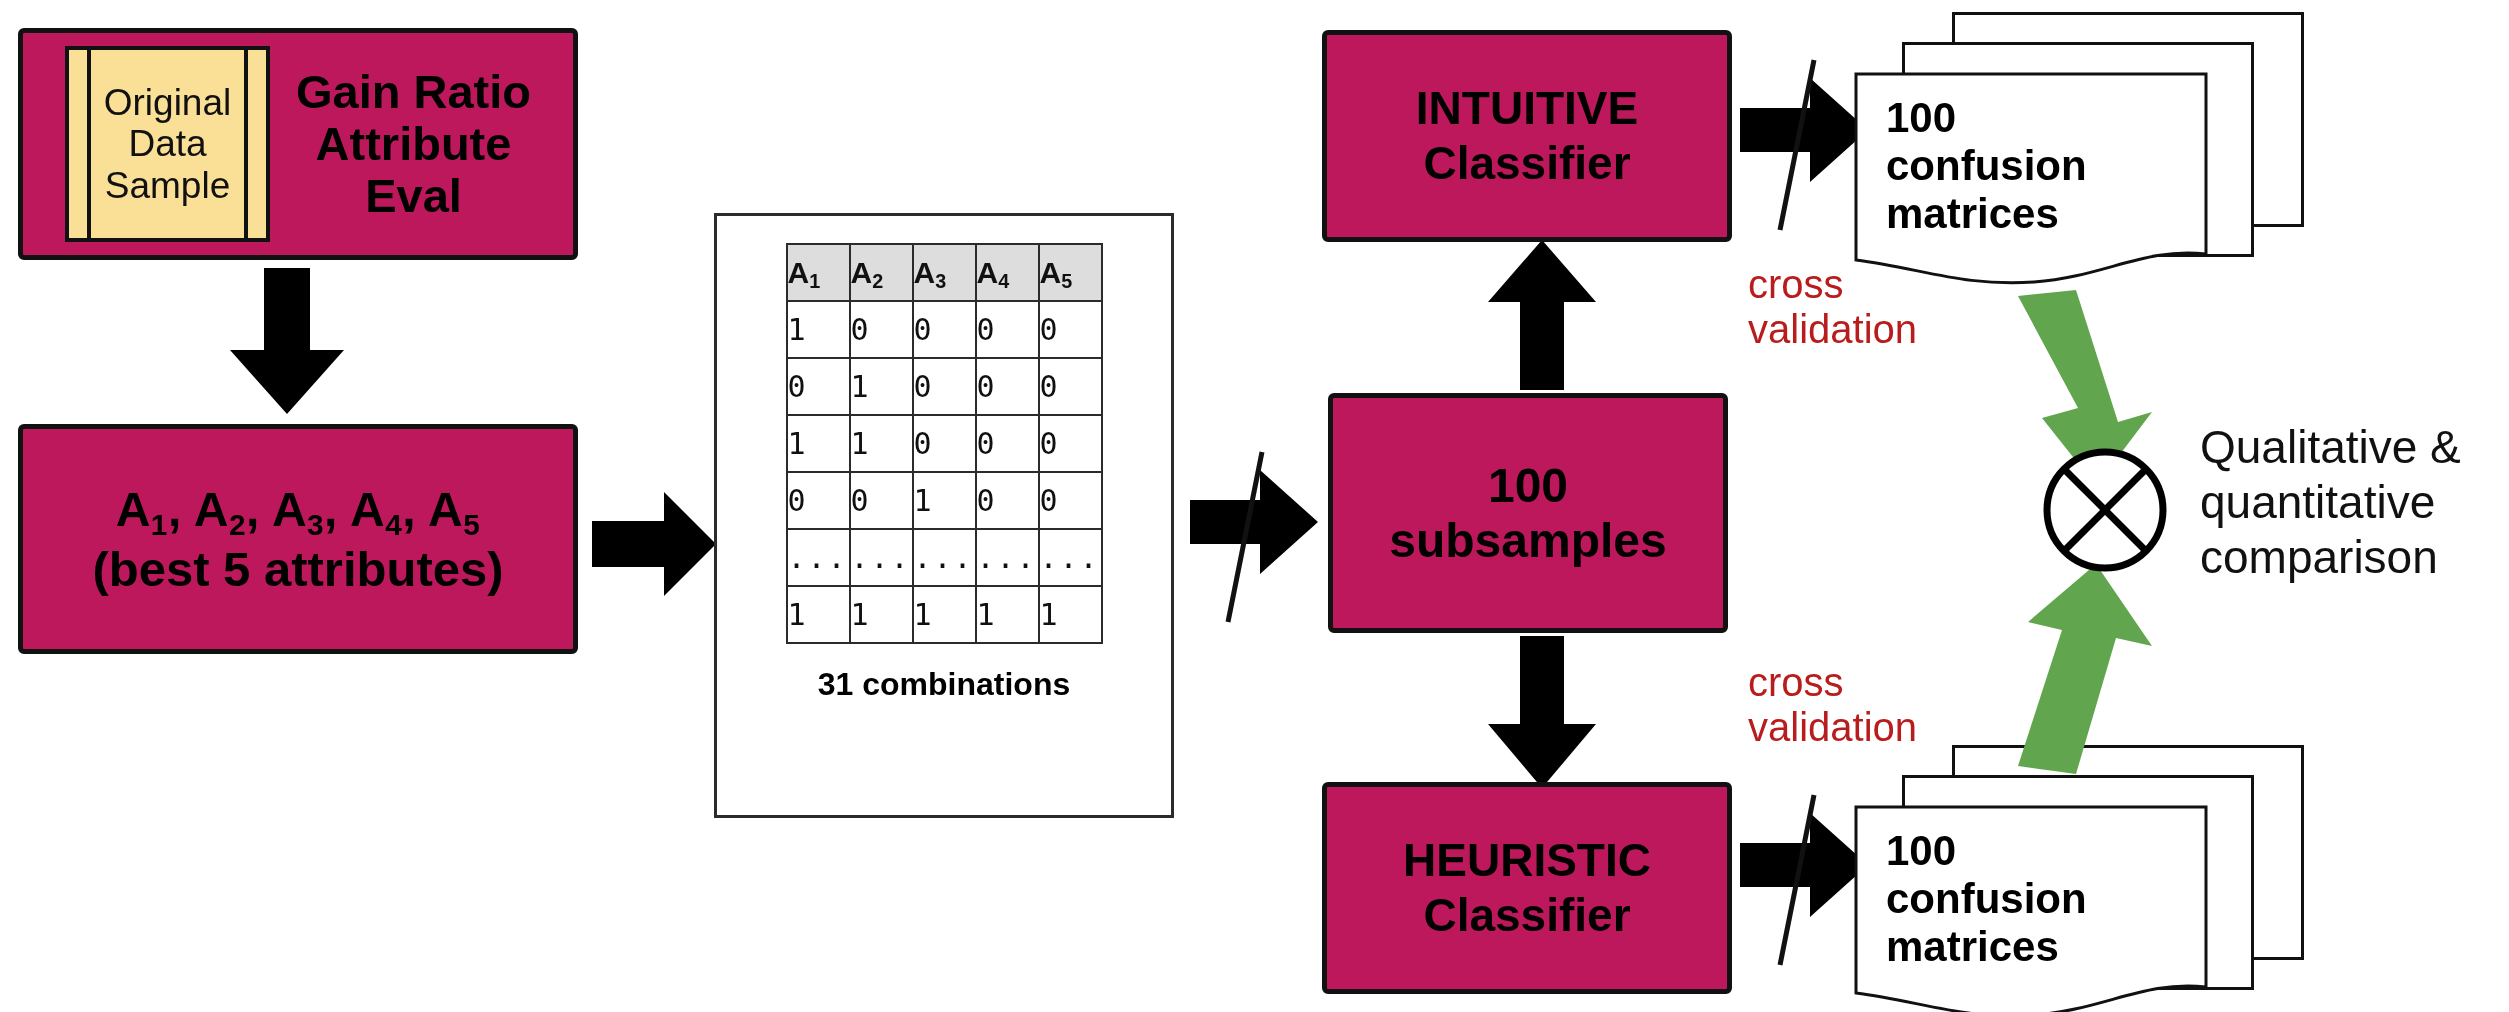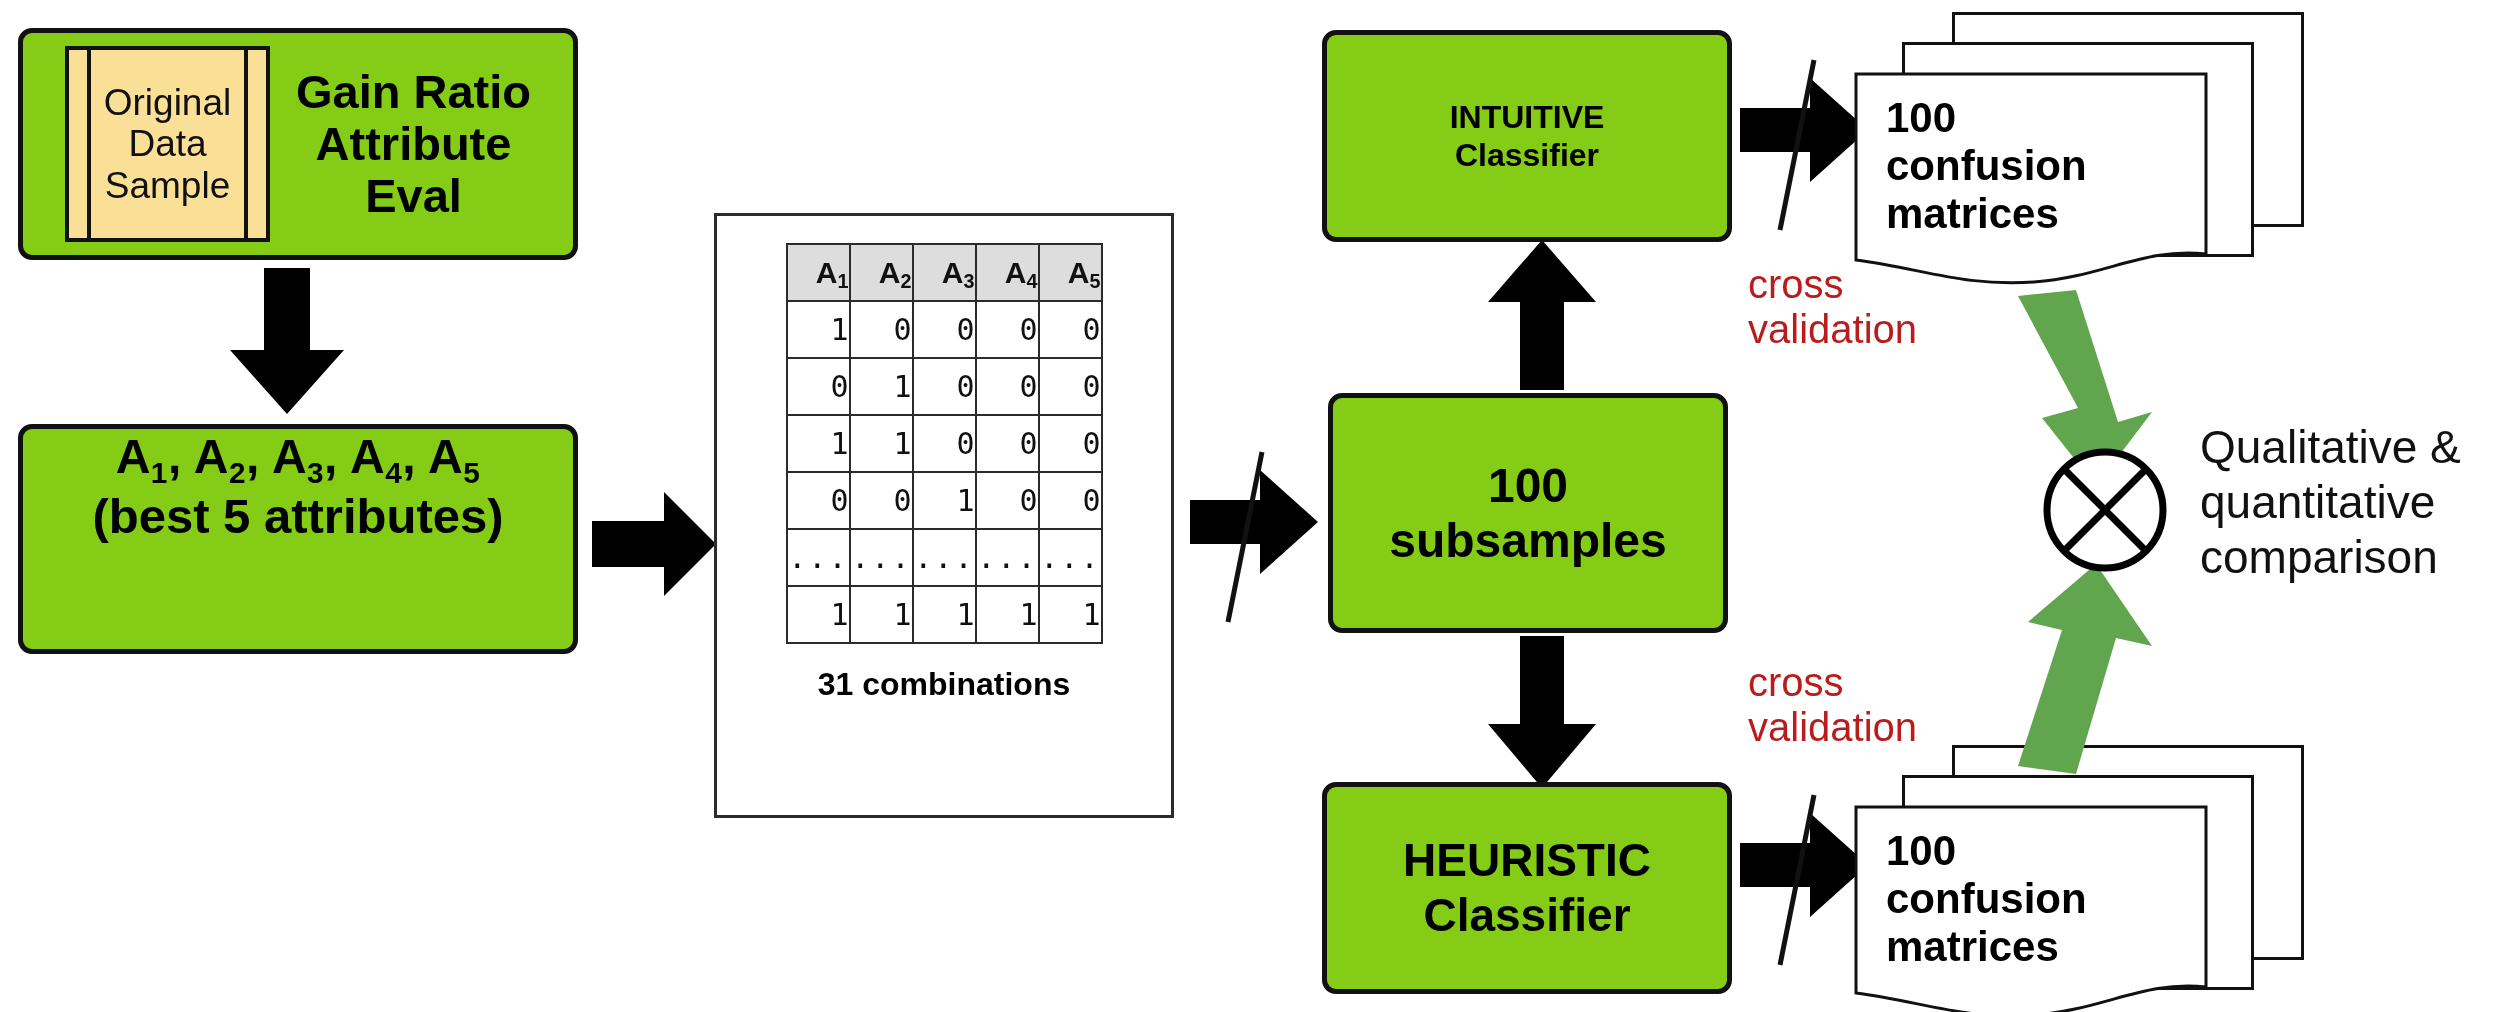--- a/index.html
+++ b/index.html
@@ -2,26 +2,27 @@
 <html><head>
 <meta charset="utf-8">
 <style>
   html,body{margin:0;padding:0;background:#ffffff;}
   body{font-family:"Liberation Sans", sans-serif;}
   #stage{position:relative;width:2509px;height:1012px;background:#ffffff;overflow:hidden;}
   .abs{position:absolute;}
 
   
   .rbox{
-    background:#84cc16;
+    background:#be185d;
     border:5px solid #111111;
-    border-radius:14px;
+    border-radius:6px;
     box-sizing:border-box;
     display:flex;
     align-items:center;
+    justify-content:center;
     text-align:center;
     color:#000;
     font-weight:bold;
   }
   .rbox-inner{display:flex;align-items:center;justify-content:center;gap:26px;width:100%;}
 
   
   .ydata{
     display:flex;
     border:4px solid #111;
@@ -51,21 +52,21 @@
 
   
   .combo-panel{
     border:3px solid #2b2b2b;background:#fff;box-sizing:border-box;
     display:flex;flex-direction:column;align-items:center;
   }
   table.combo{border-collapse:collapse;margin-top:27px;}
   table.combo th,table.combo td{
     border:2px solid #2b2b2b;
     width:61px;height:55px;
-    text-align:right;vertical-align:middle;
+    text-align:left;vertical-align:middle;
     font-family:"DejaVu Sans Mono", monospace;
     font-size:30px;color:#111;
     padding:0;
   }
   table.combo th{background:#dddddd;font-weight:bold;font-family:"Liberation Sans",sans-serif;font-size:30px;}
   table.combo th sub{font-size:.66em;top:.3em;}
   table.combo td.dots{font-size:30px;letter-spacing:2px;}
   .combo-caption{
     font-size:32px;font-weight:bold;color:#000;margin-top:22px;
   }
@@ -208,21 +209,21 @@
     </svg>
   </div>
 
   <div class="abs" style="left:1482px;top:636px;width:120px;height:152px;">
     <svg width="120" height="152" viewBox="0 0 120 152">
       <polygon points="38,0 82,0 82,88 114,88 60,152 6,88 38,88" fill="#000"></polygon>
     </svg>
   </div>
 
   <div class="abs rbox" style="left:1322px;top:30px;width:410px;height:212px;">
-    <div class="rbox-inner" style="font-size:32px;line-height:1.2;white-space:pre-line;">
+    <div class="rbox-inner" style="font-size:46px;line-height:1.2;white-space:pre-line;">
       <span>INTUITIVE
 Classifier</span>
     </div>
   </div>
 
   <div class="abs rbox" style="left:1322px;top:782px;width:410px;height:212px;">
     <div class="rbox-inner" style="font-size:46px;line-height:1.2;white-space:pre-line;">
       <span>HEURISTIC
 Classifier</span>
     </div>

